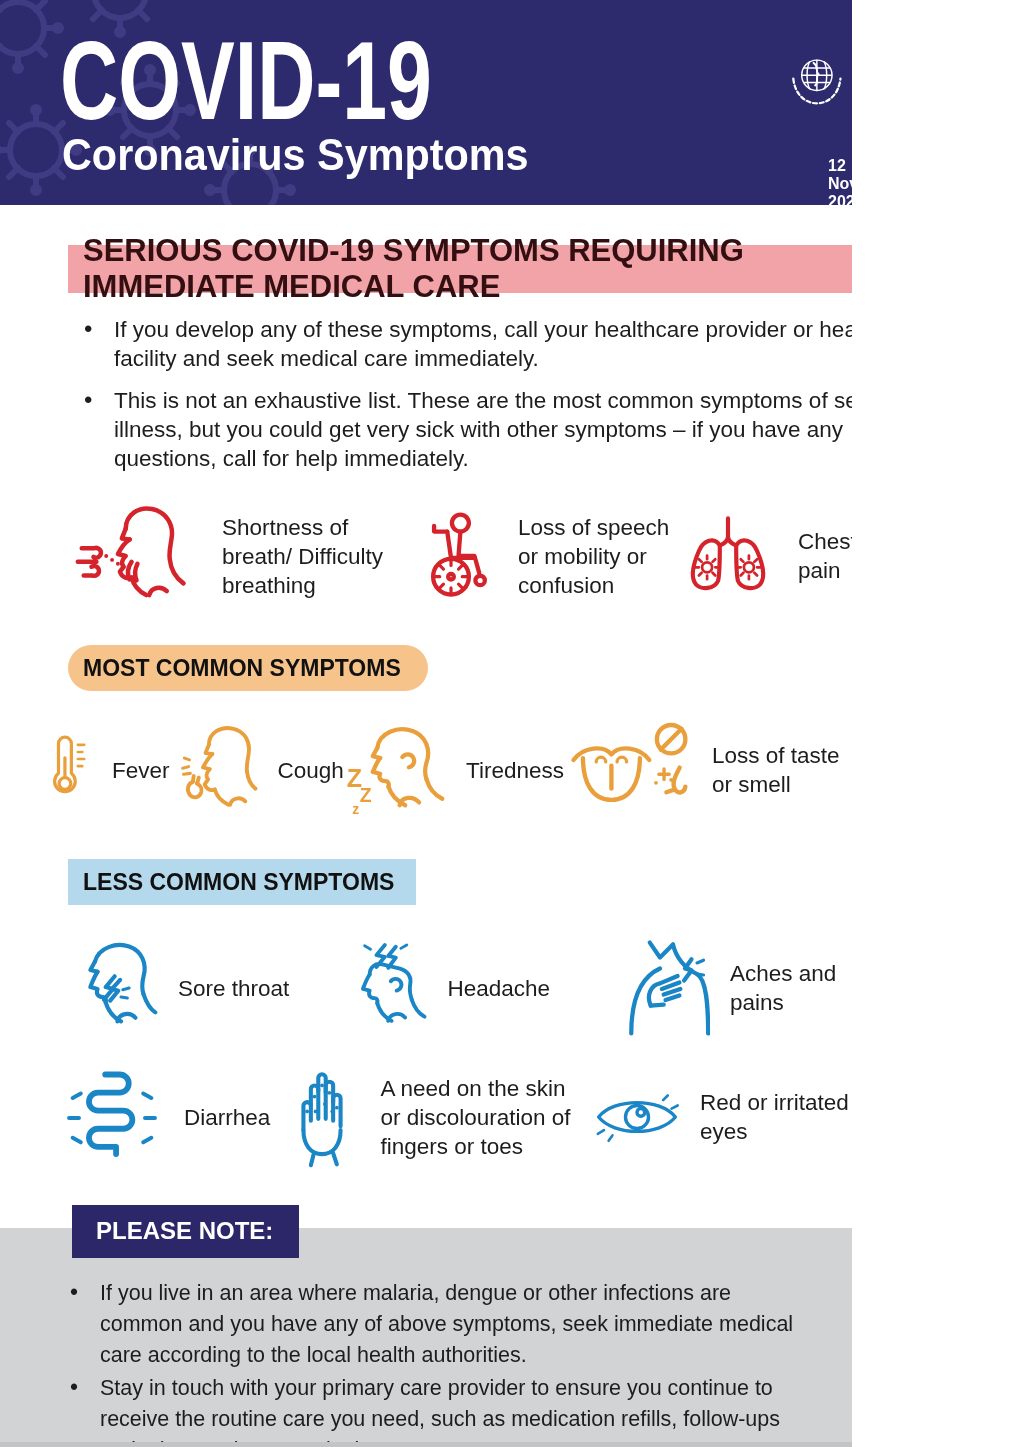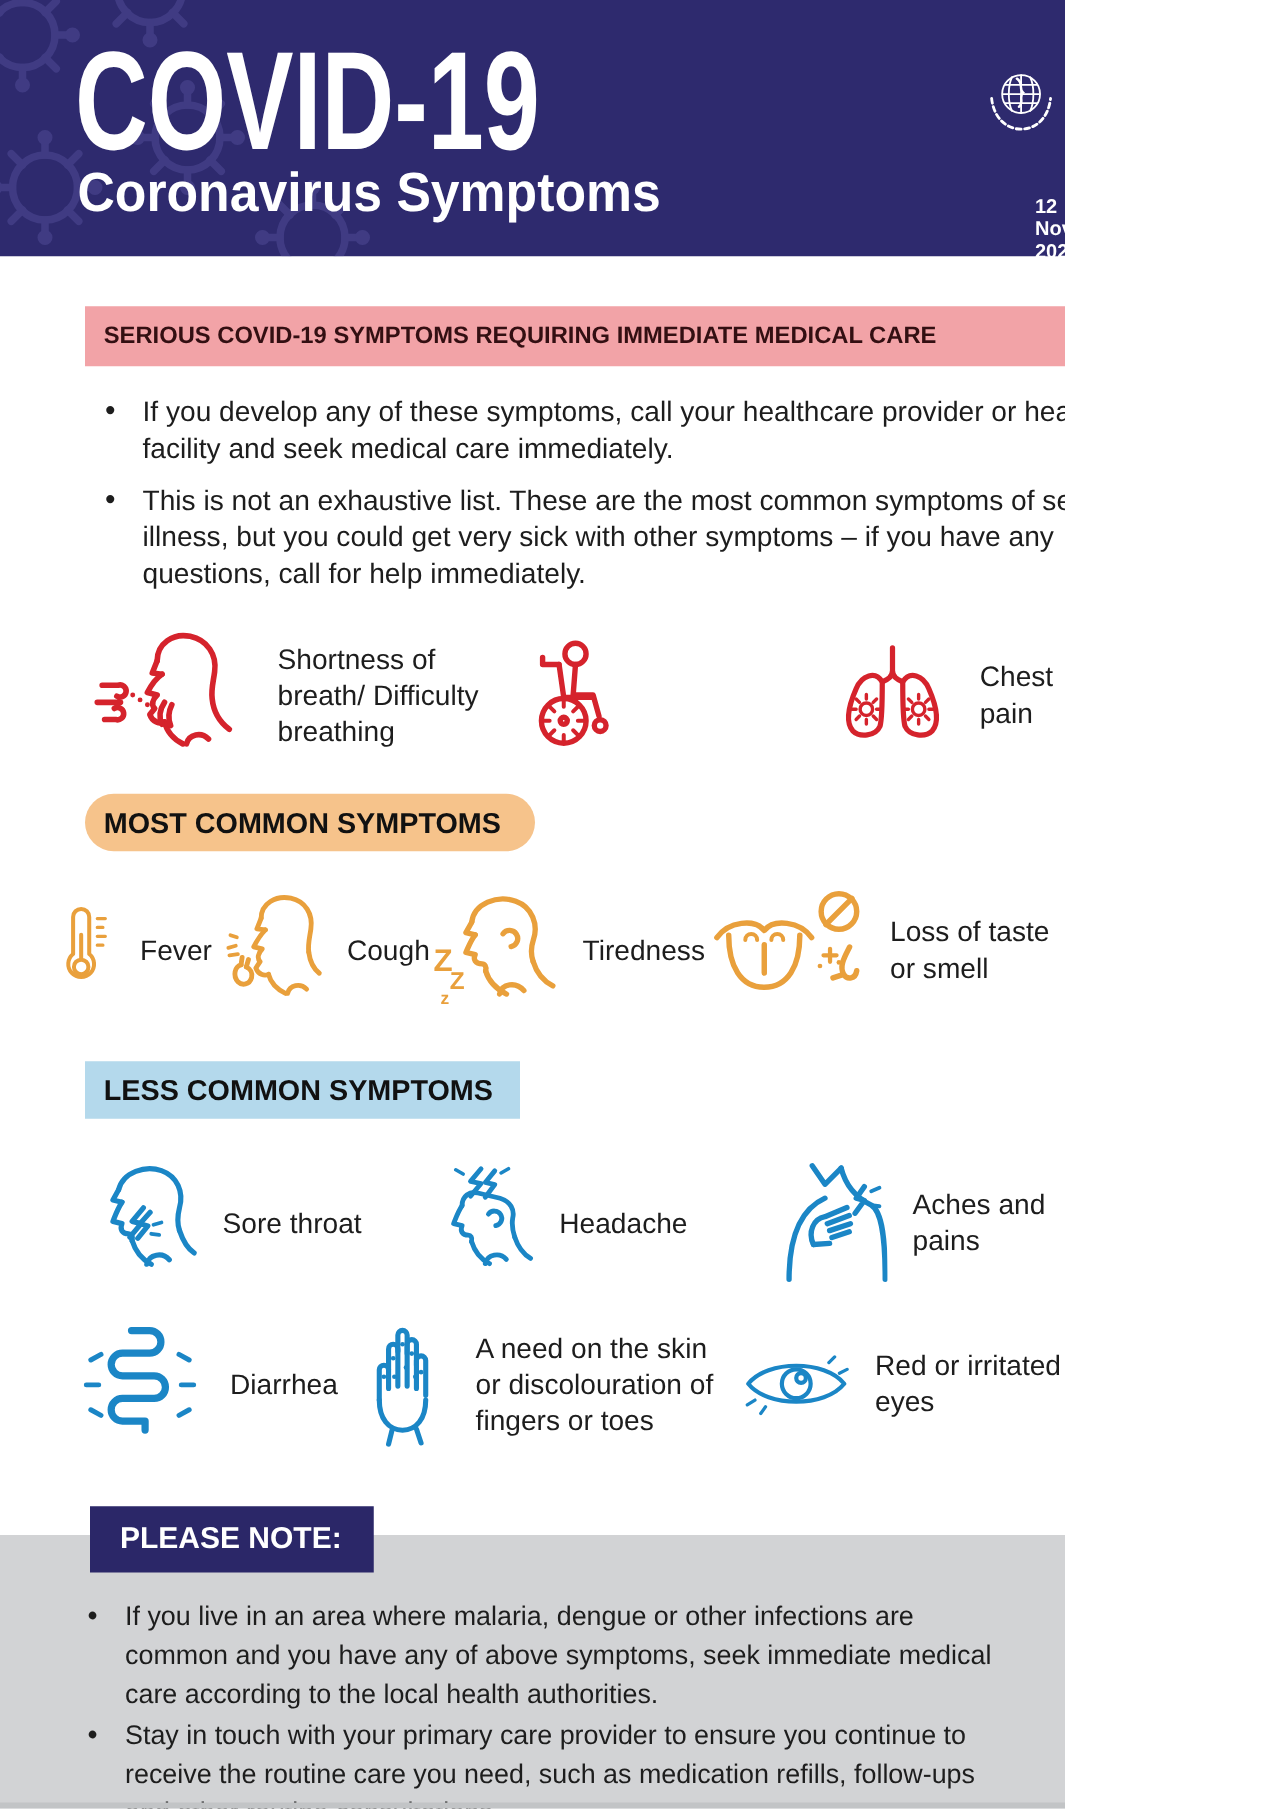--- a/index.html
+++ b/index.html
@@ -12,22 +12,22 @@
                transform:scaleX(.72);transform-origin:left top;white-space:nowrap;letter-spacing:0;}
   .covid-sub{position:absolute;left:62px;top:130px;font-size:44px;font-weight:bold;color:#fff;
              transform:scaleX(.94);transform-origin:left top;white-space:nowrap;}
   .who{position:absolute;left:786px;top:50px;display:flex;gap:10px;align-items:flex-start;}
   .who-emblem{width:62px;height:64px;}
   .who-name{color:#fff;font-weight:bold;font-size:21px;line-height:21.5px;padding-top:8px;margin-top:40px;}
   .hdr-date{position:absolute;left:828px;top:157px;color:#fff;font-weight:bold;font-size:16px;}
   
   .banner{margin-left:68px;font-weight:bold;font-size:23px;color:#111;
           display:flex;align-items:center;padding-left:15px;box-sizing:border-box;}
-  .banner-serious{margin-top:40px;width:840px;height:48px;background:#f2a3a7;color:#330f12;font-size:19px;}
-  .banner-most{margin-top:24px;width:360px;height:46px;background:#f6c38b;border-radius:23px;}
+  .banner-serious{margin-top:40px;width:840px;height:48px;background:#f2a3a7;color:#330f12;font-size:31px;}
+  .banner-most{margin-top:34px;width:360px;height:46px;background:#f6c38b;border-radius:23px;}
   .banner-less{margin-top:36px;width:348px;height:46px;background:#b4d9ec;}
   
   .bullets{margin:22px 0 0 78px;width:842px;}
   .bullet{position:relative;padding-left:36px;margin-bottom:13px;font-size:22.5px;line-height:29px;color:#1d1d1d;}
   .bullet::before{content:"\2022";position:absolute;left:6px;top:-1px;font-size:24px;}
   
   .sym-row{display:flex;align-items:center;}
   .sym{display:flex;align-items:center;gap:20px;}
   .lbl{font-size:22.5px;line-height:29px;color:#1d1d1d;}
   .ic{flex:0 0 auto;display:flex;align-items:center;justify-content:center;}
@@ -126,20 +126,21 @@
           <circle cx="60" cy="15" r="9"></circle>
           <path d="M60,24 L58,50 H75 L80,68"></path>
           <circle cx="81" cy="76" r="5"></circle>
           <path d="M46,24 L50,52 H75"></path>
           <path d="M46,24 H32 V18"></path>
           <circle cx="50" cy="72" r="19"></circle>
           <circle cx="50" cy="72" r="3"></circle>
           <path d="M50,53 V60 M50,84 V91 M31,72 H38 M62,72 H69 M37,59 L42,64 M58,80 L63,85 M37,85 L42,80 M58,64 L63,59" stroke-width="3.4"></path>
         </svg>
       </span>
+      <span class="lbl lw160">Loss of speech or mobility or confusion</span>
     </div>
     <div class="sym g3">
       <span class="ic red">
         <svg width="100" height="88" viewBox="0 0 110 95" fill="none" stroke="currentColor" stroke-width="4.6" stroke-linecap="round" stroke-linejoin="round">
           <path d="M55,6 V26 M55,26 C55,32 50,34 46,36 M55,26 C55,32 60,34 64,36"></path>
           <path d="M46,36 C40,26 28,30 23,42 C16,58 14,72 20,79 C26,85 40,84 44,75 C46,68 46,46 46,36 Z"></path>
           <path d="M64,36 C70,26 82,30 87,42 C94,58 96,72 90,79 C84,85 70,84 66,75 C64,68 64,46 64,36 Z"></path>
           <g stroke-width="3">
             <circle cx="32" cy="60" r="5.5"></circle>
             <path d="M32,51 v-4 M32,69 v4 M23,60 h-4 M41,60 h4 M26,54 l-3,-3 M38,66 l3,3 M26,66 l-3,3 M38,54 l3,-3"></path>

